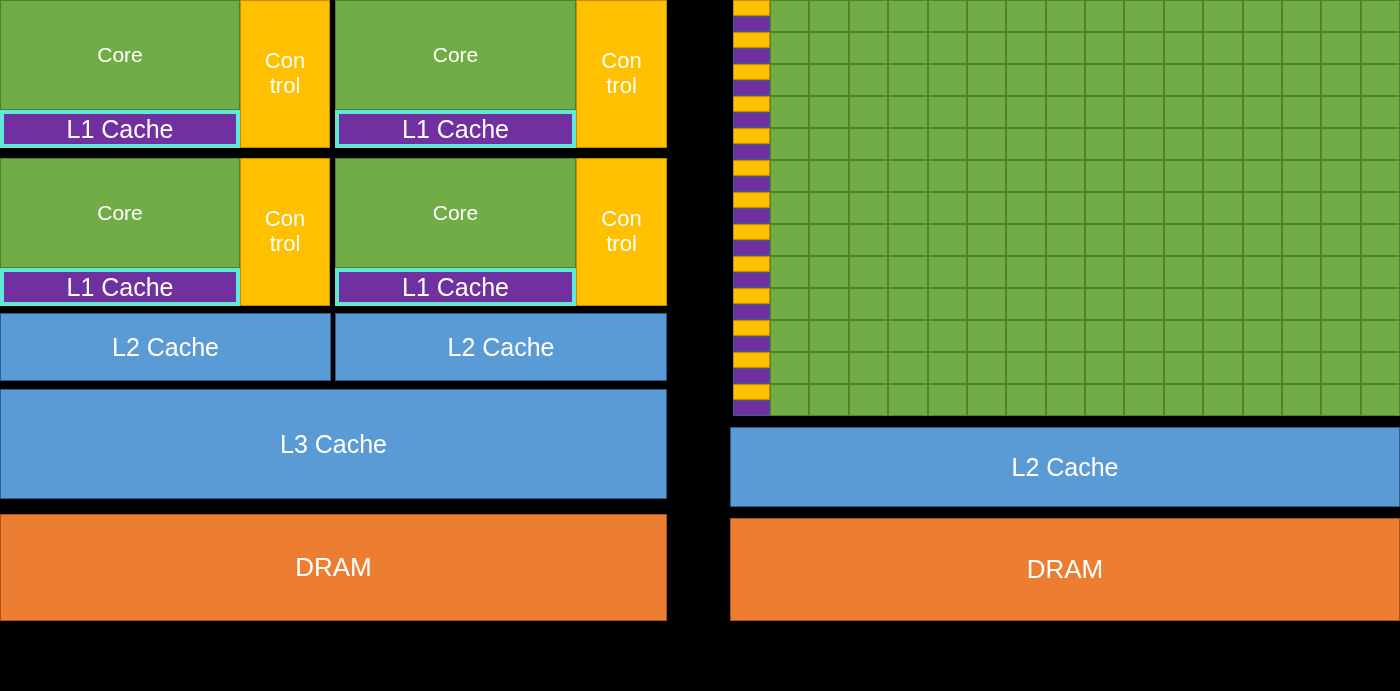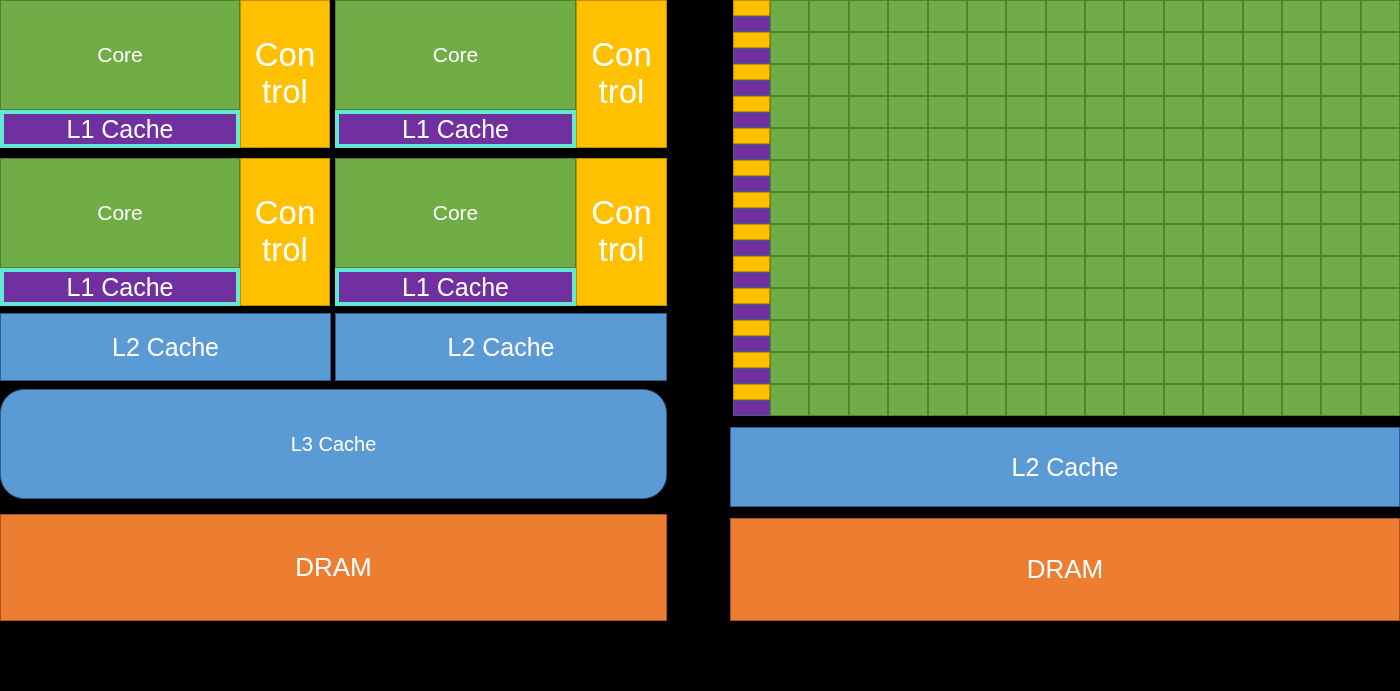--- a/index.html
+++ b/index.html
@@ -52,24 +52,24 @@
     border: 1px solid #BF8F00;
   }
   .strip-p {
     position: absolute;
     box-sizing: border-box;
     background: #7030A0;
     border: 1px solid #3F5C8C;
   }
 
   .lbl-core    { font-size: 21px; }
-  .lbl-control { font-size: 33px; }
+  .lbl-control { font-size: 22px; }
   .lbl-l1      { font-size: 25px; }
   .lbl-l2      { font-size: 25px; }
-  .lbl-l3      { font-size: 20px; border-radius: 24px; }
+  .lbl-l3      { font-size: 25px; }
   .lbl-dram    { font-size: 26px; }
 
   
   #gpu-core-array {
     position: absolute;
     box-sizing: border-box;
   }
 </style>
 </head>
 <body>

